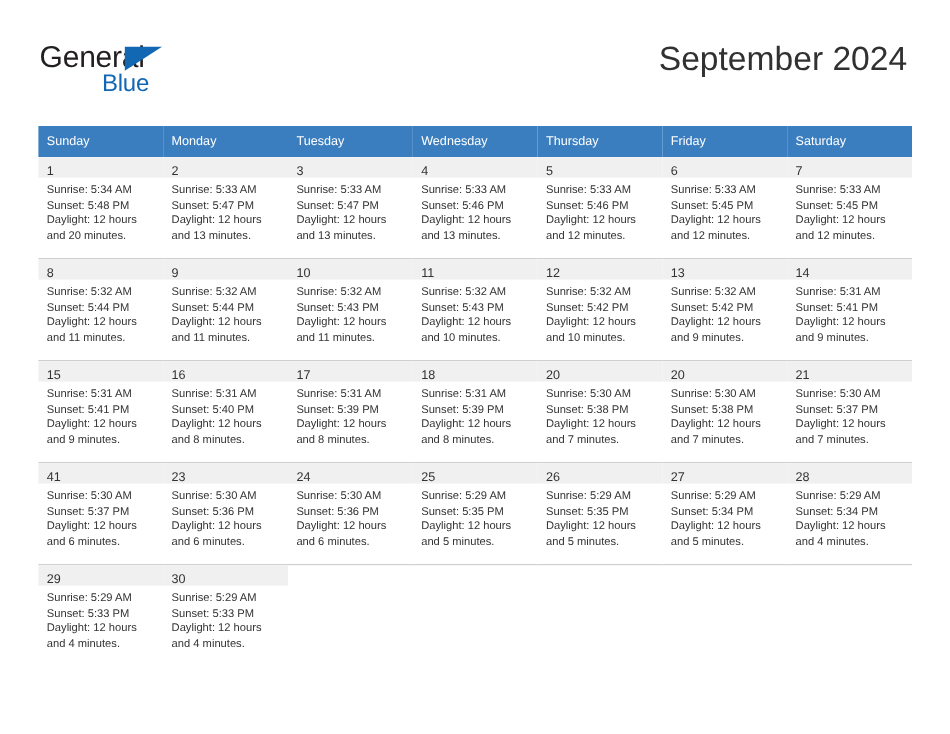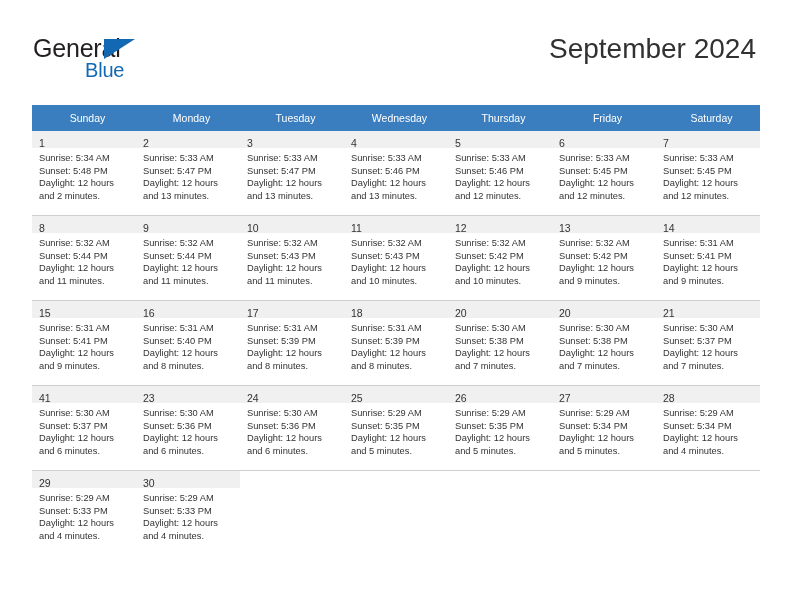--- a/index.html
+++ b/index.html
@@ -95,21 +95,21 @@
     top: 105px;
     width: 728px;
     border-collapse: collapse;
     table-layout: fixed;
   }
   .calendar th {
     background: #3a7ebf;
     color: #ffffff;
     font-size: 10.5px;
     font-weight: normal;
-    text-align: center;
+    text-align: left;
     padding: 5px 0 5px 7px;
     height: 16px;
     border: none;
   }
   .calendar td {
     width: 104px;
     vertical-align: top;
     padding: 0;
     border: none;
     background: #ffffff;
@@ -182,21 +182,21 @@
     <tbody>
 
       <tr class="week-row first">
         <td>
             <div class="cell">
               <div class="daynum-band"><span class="daynum">1</span></div>
               <div class="cell-body">
                 <div class="cell-line">Sunrise: 5:34 AM</div>
                 <div class="cell-line">Sunset: 5:48 PM</div>
                 <div class="cell-line">Daylight: 12 hours</div>
-                <div class="cell-line">and 2 minutes.</div>
+                <div class="cell-line">and 20 minutes.</div>
               </div>
             </div>
           </td>
         <td>
             <div class="cell">
               <div class="daynum-band"><span class="daynum">2</span></div>
               <div class="cell-body">
                 <div class="cell-line">Sunrise: 5:33 AM</div>
                 <div class="cell-line">Sunset: 5:47 PM</div>
                 <div class="cell-line">Daylight: 12 hours</div>

